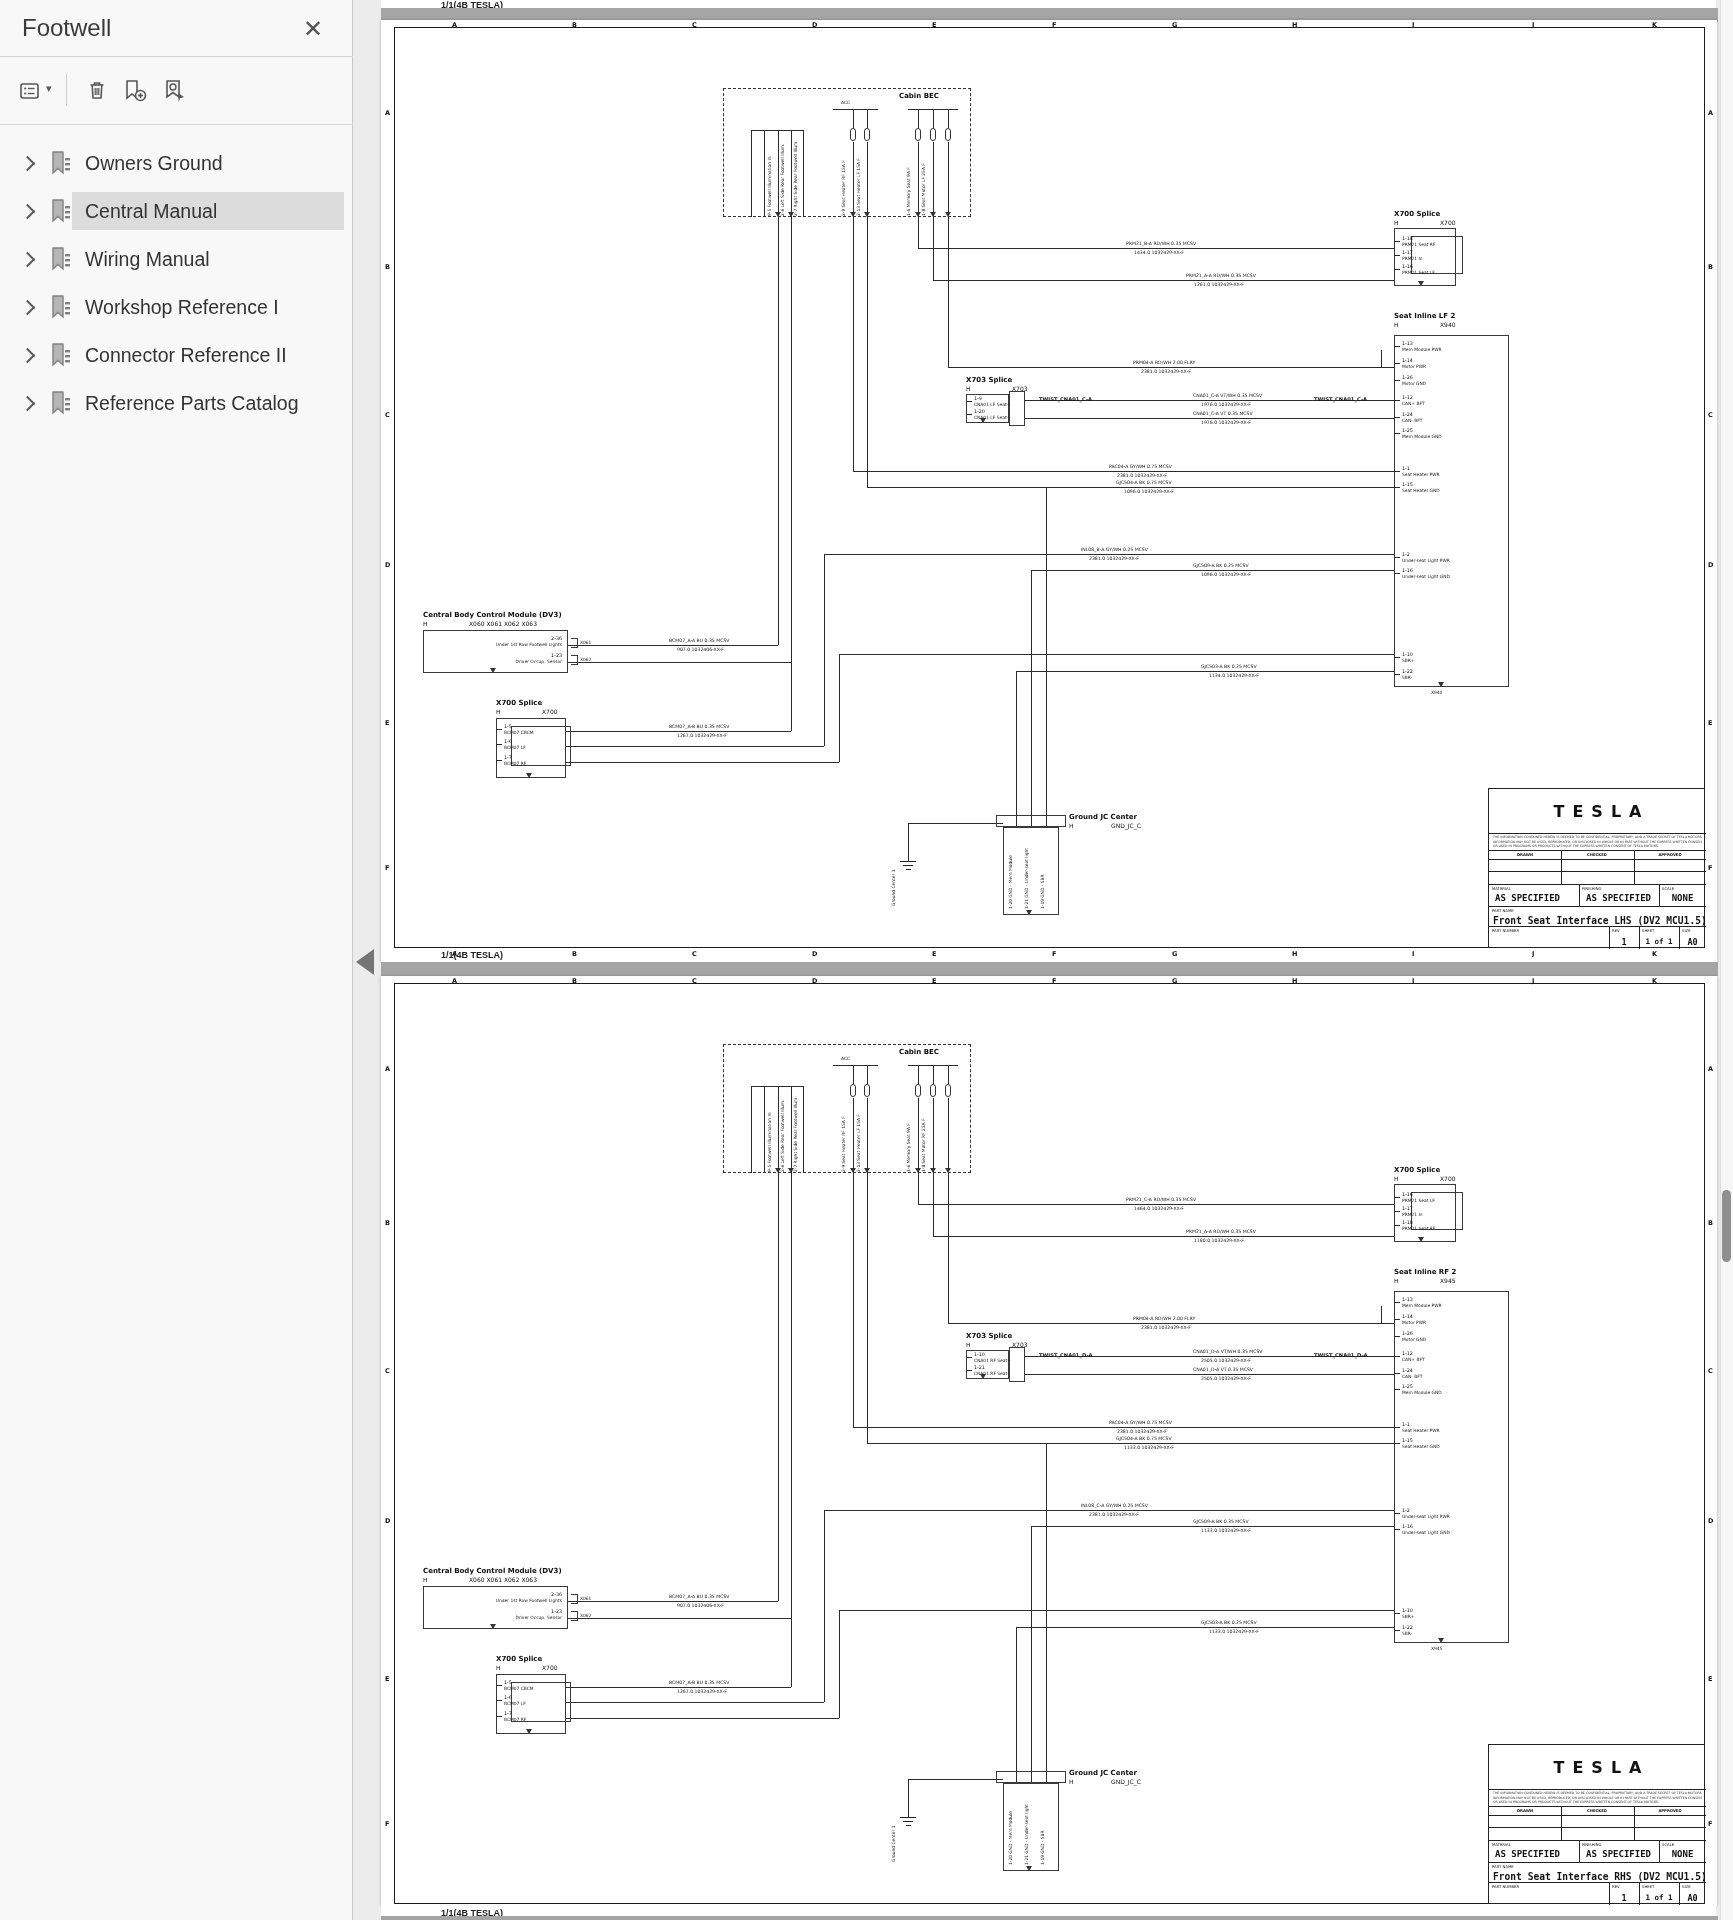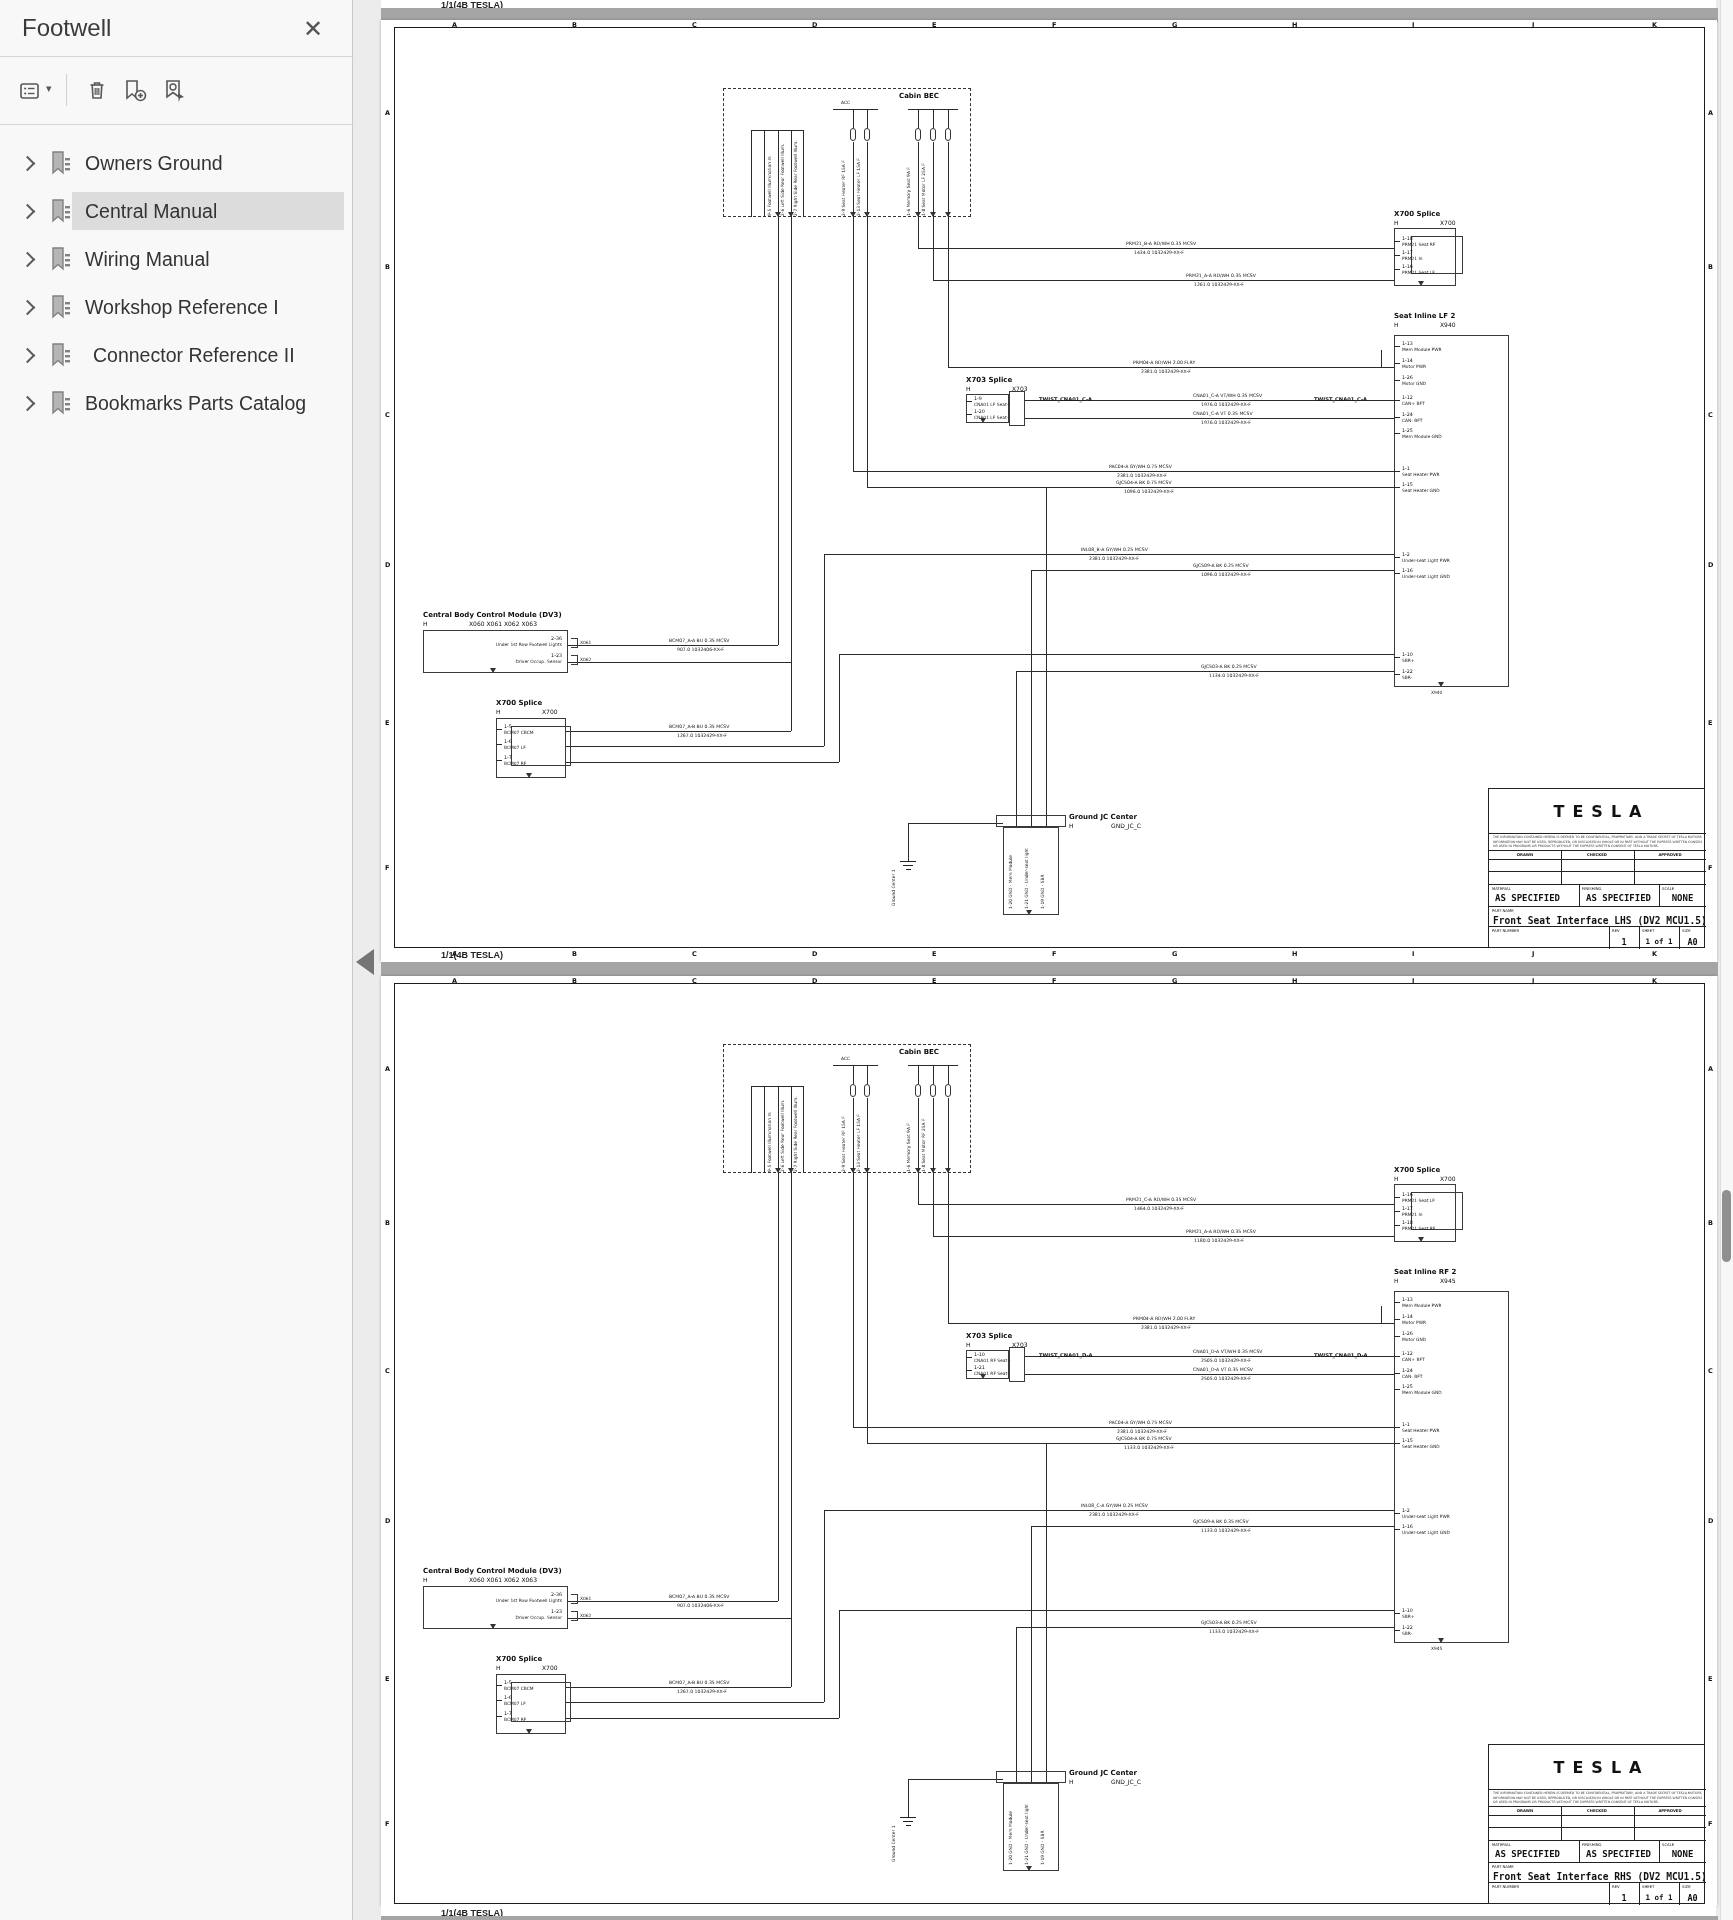--- a/index.html
+++ b/index.html
@@ -140,33 +140,33 @@
       <div class="abs bm-row" style="top: 333px;">
         <span class="chev" style="margin-left: 22px;"></span>
         <span style="margin-left: 16px;">
           <svg width="24" height="26" viewBox="0 0 24 26">
             <path d="M4 2 h10 v21 l-5 -4.5 l-5 4.5 Z" fill="#b5b5b5" stroke="#818181" stroke-width="1.4"></path>
             <rect x="16" y="8" width="5" height="2.4" fill="#818181"></rect>
             <rect x="16" y="13" width="5" height="2.4" fill="#818181"></rect>
             <rect x="16" y="18" width="5" height="2.4" fill="#818181"></rect>
           </svg>
         </span>
-        <span class="bm-label" style="margin-left: 20px;">Connector Reference II</span>
+        <span class="bm-label" style="margin-left: 12px;">Connector Reference II</span>
       </div>
       <div class="abs bm-row" style="top: 381px;">
         <span class="chev" style="margin-left: 22px;"></span>
         <span style="margin-left: 16px;">
           <svg width="24" height="26" viewBox="0 0 24 26">
             <path d="M4 2 h10 v21 l-5 -4.5 l-5 4.5 Z" fill="#b5b5b5" stroke="#818181" stroke-width="1.4"></path>
             <rect x="16" y="8" width="5" height="2.4" fill="#818181"></rect>
             <rect x="16" y="13" width="5" height="2.4" fill="#818181"></rect>
             <rect x="16" y="18" width="5" height="2.4" fill="#818181"></rect>
           </svg>
         </span>
-        <span class="bm-label" style="margin-left: 12px;">Bookmarks Parts Catalog</span>
+        <span class="bm-label" style="margin-left: 12px;">Reference Parts Catalog</span>
       </div>
     </div>
 </div>
 
 <div id="viewer" class="abs">
   <div class="abs" style="left:28px;top:0;width:1335px;height:8px;background:#fff;overflow:hidden;">
     <span class="tab-label abs" style="left:60px;top:0;">1/1(4B TESLA)</span>
   </div>
   <div class="sep-bar abs" style="left:28px;top:8px;width:1337px;height:14px;"></div>
 

